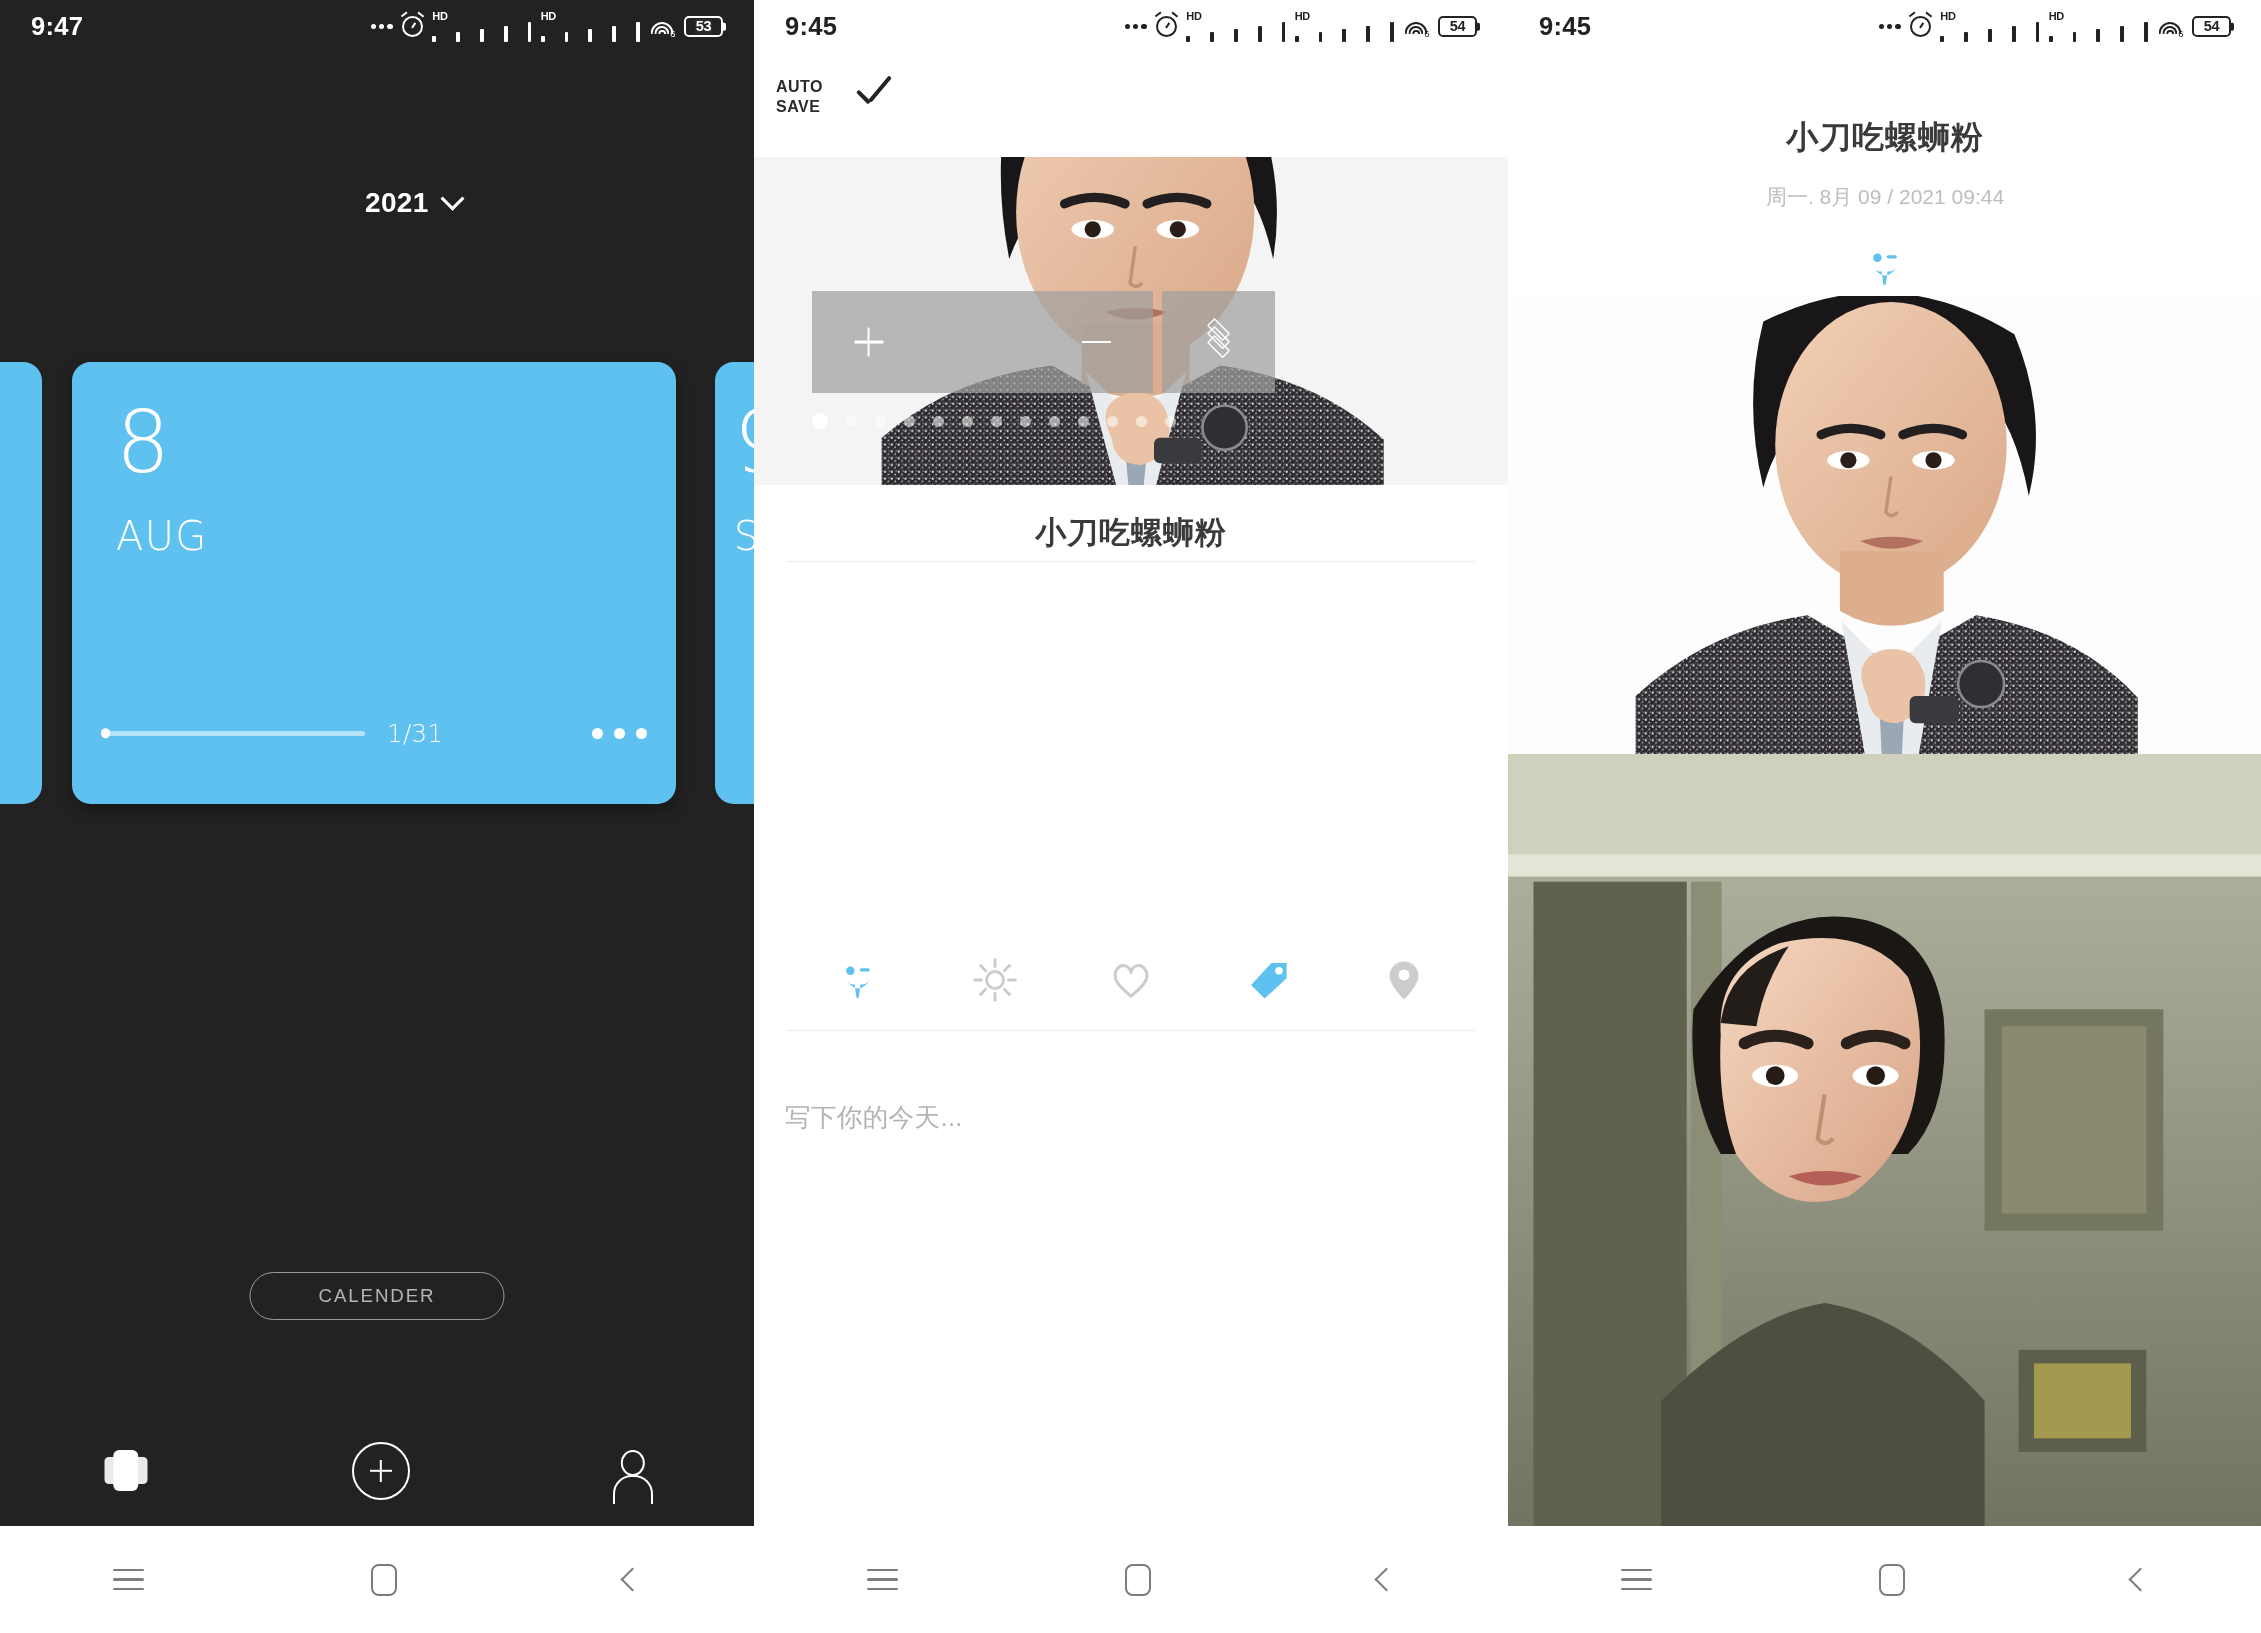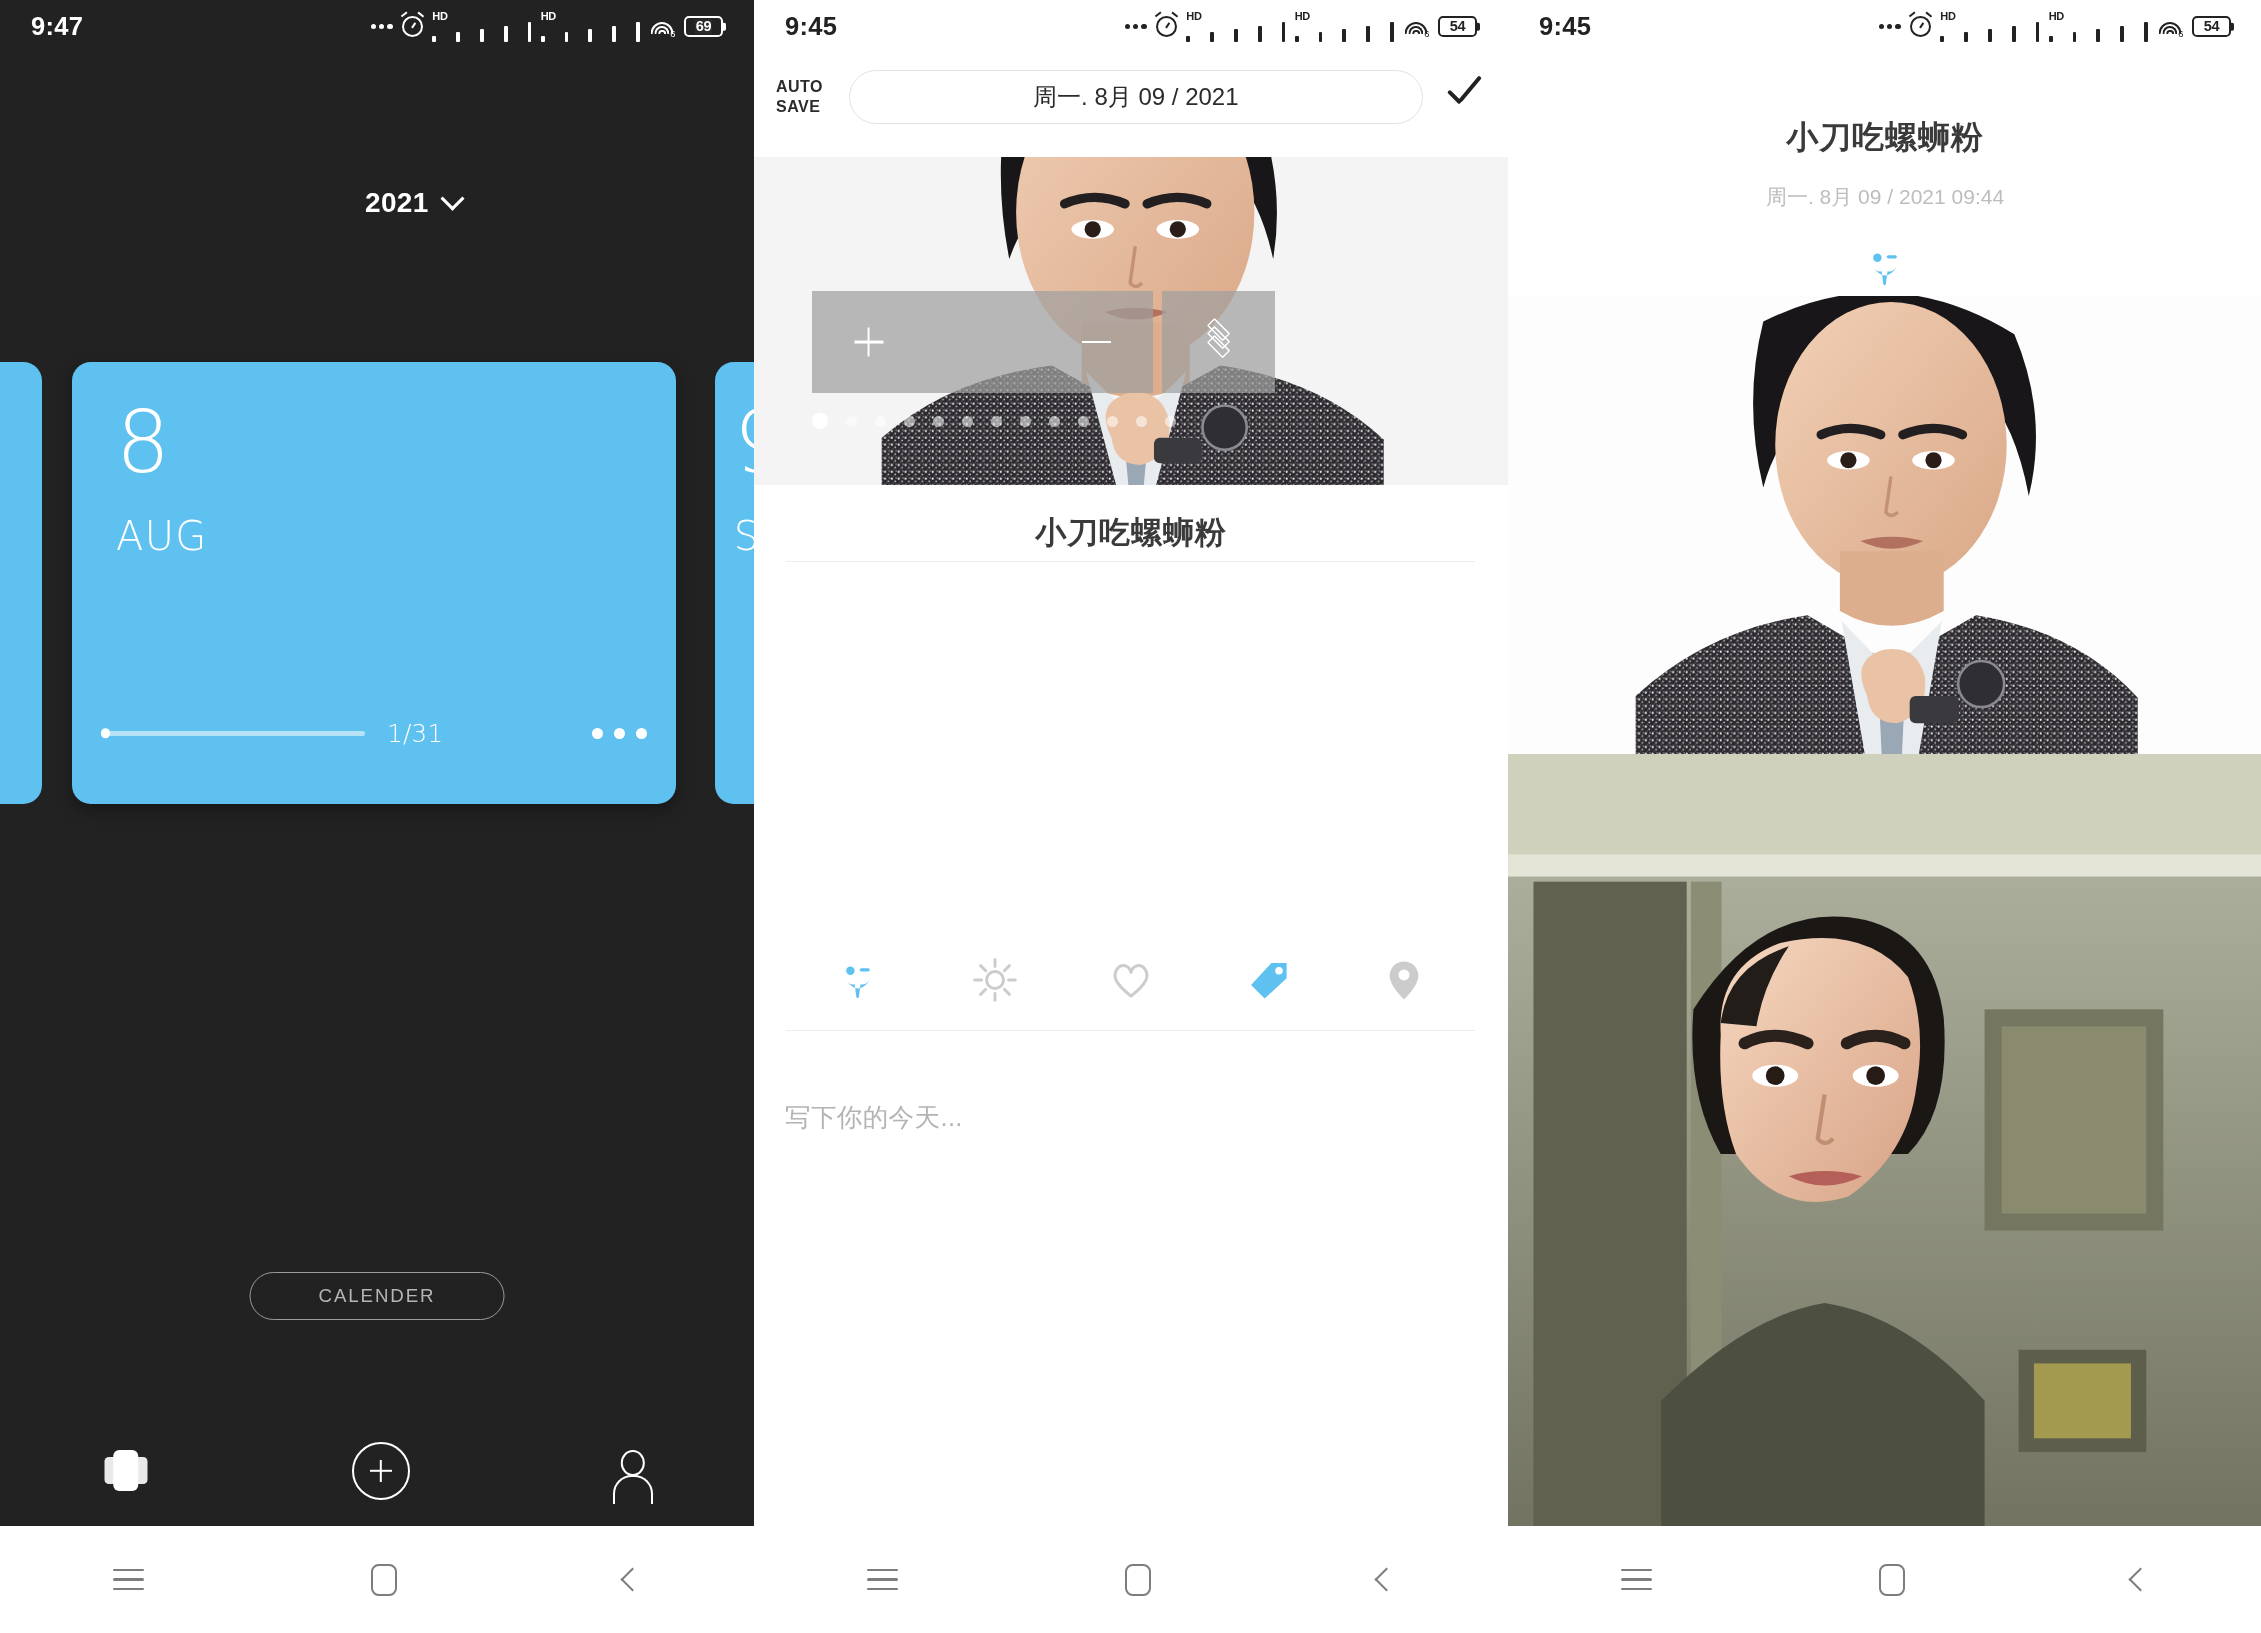--- a/index.html
+++ b/index.html
@@ -216,21 +216,21 @@
             <i></i>
             <i></i>
           </span>
         <span class="wifi">
           <u></u>
             <u></u>
             <u></u>
             <s>6</s>
           </span>
         <span class="batt">
-          <b>69</b>
+          <b>53</b>
           </span>
       </div>
     </div>
 
 
     <div class="yearsel">
       <span>2021</span>
       <span class="chev-d"></span>
     </div>
 
@@ -321,21 +321,20 @@
           <b>54</b>
           </span>
       </div>
     </div>
 
     <div class="p2-head">
       <div class="autosave">
         <div>AUTO</div>
         <div>SAVE</div>
       </div>
-      <div class="datefield">周一. 8月 09 / 2021</div>
       <div class="check"></div>
     </div>
 
     <div class="photo">
       <svg class="portrait" viewBox="0 0 886 386" preserveAspectRatio="xMidYMin slice">
         <defs>
           <linearGradient id="skin" x1="0" y1="0" x2="1" y2="1">
             <stop offset="0%" stop-color="#f0cdb4"></stop>
               <stop offset="100%" stop-color="#d9a887"></stop>
           </linearGradient>

